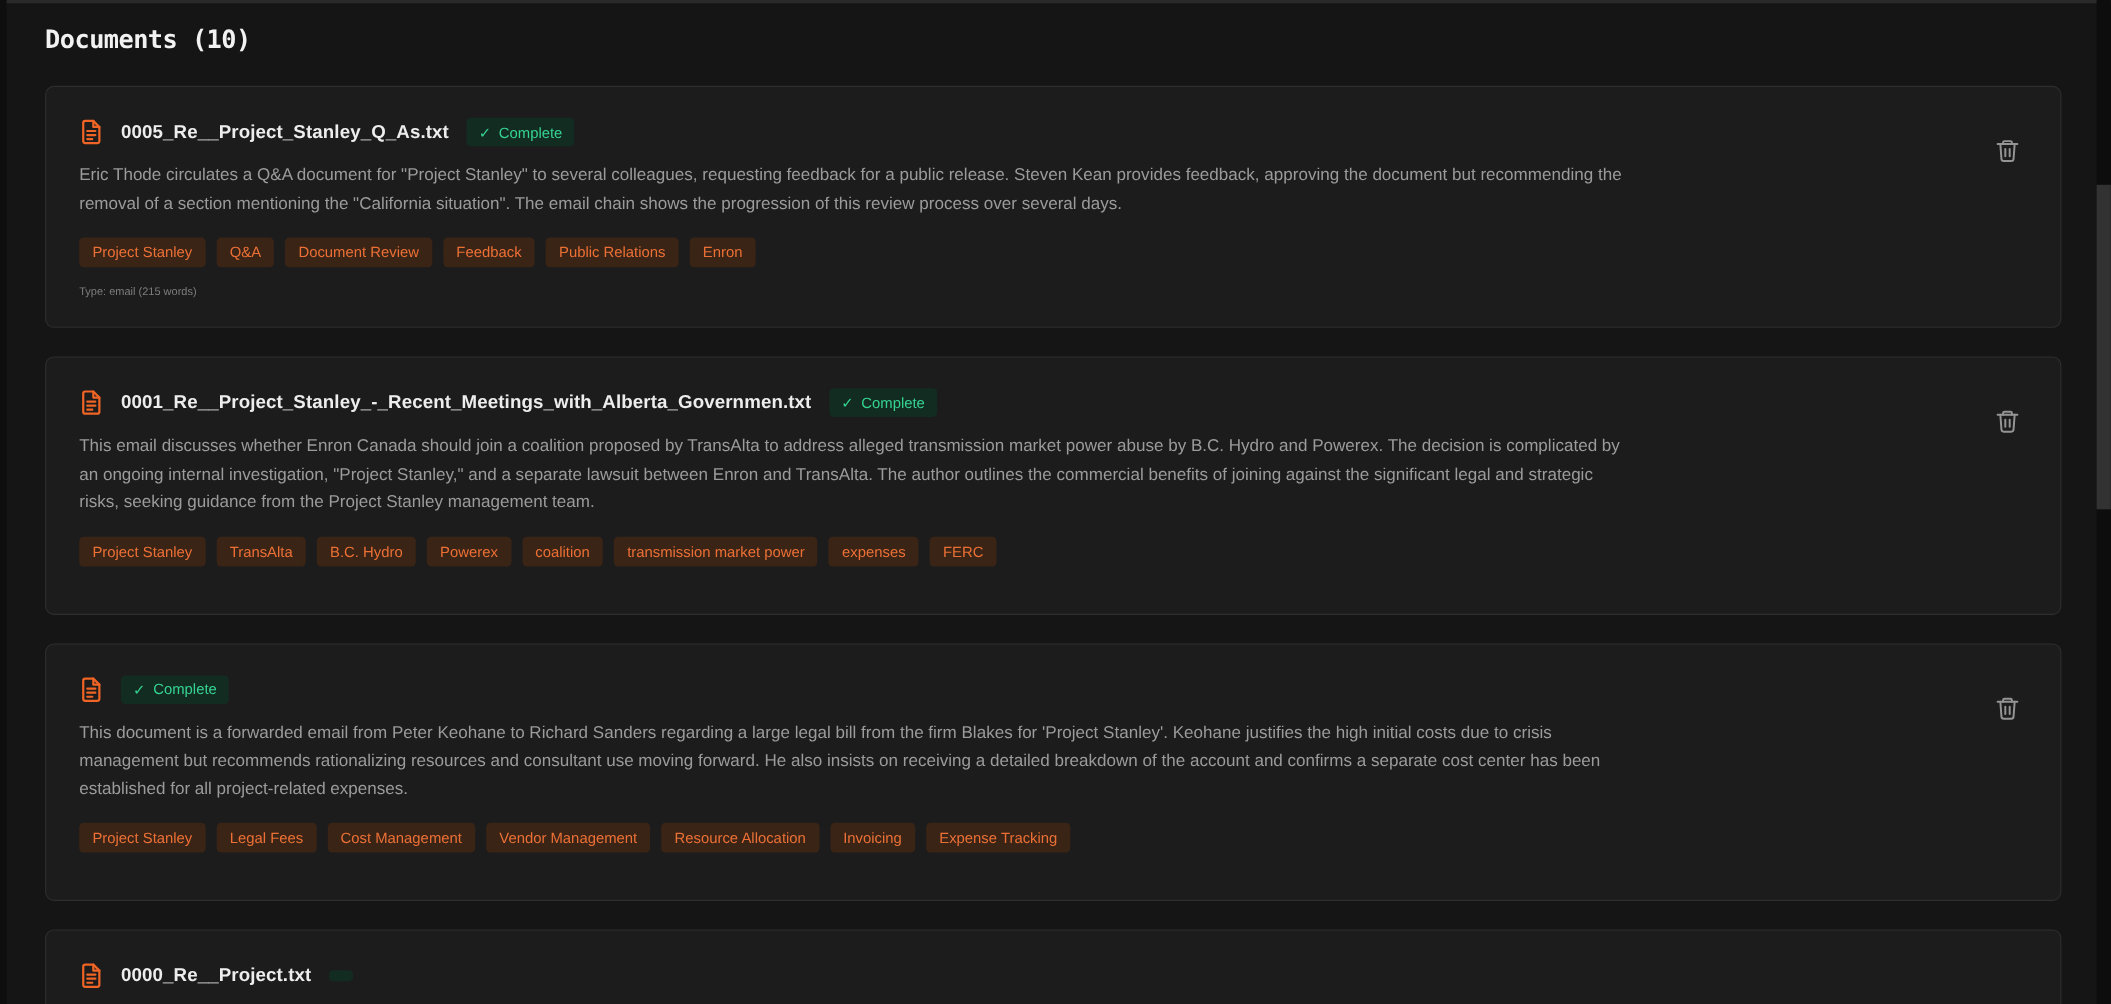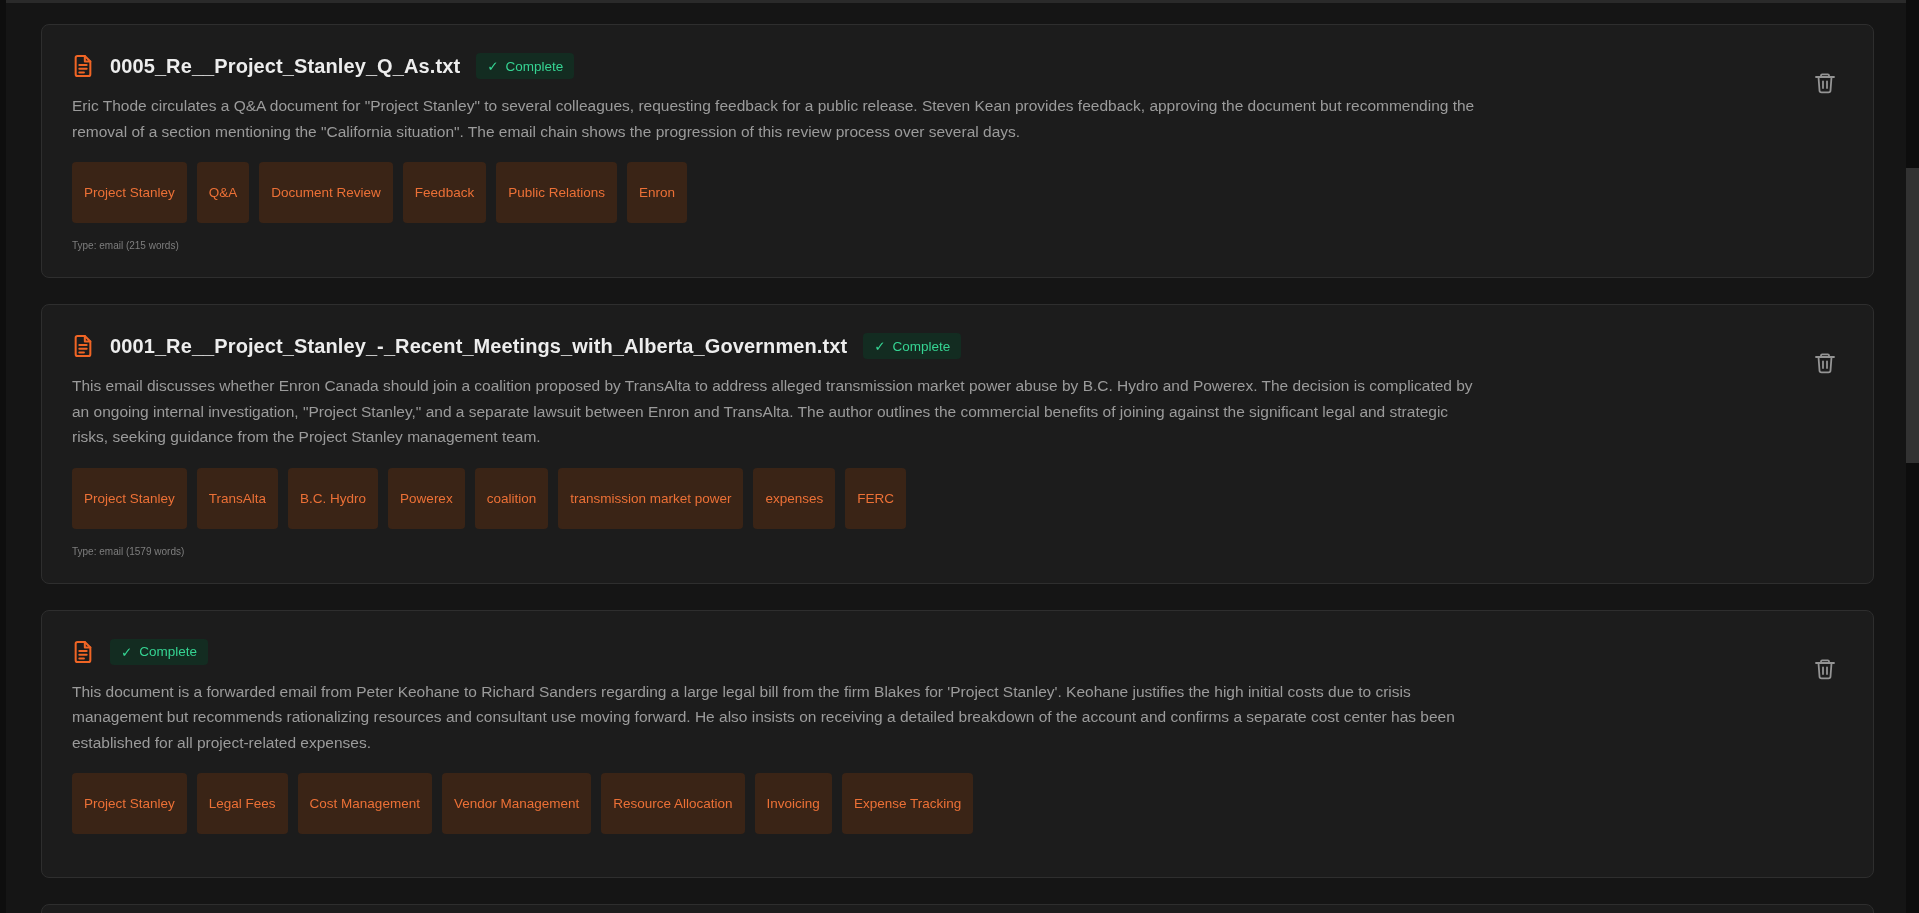--- a/index.html
+++ b/index.html
@@ -44,21 +44,21 @@
     margin-bottom:26px;
   }
   .card-head{
     display:flex;
     align-items:center;
     gap:16px;
     margin-bottom:14px;
   }
   .doc-icon{display:inline-flex;color:var(--accent);flex:0 0 auto;}
   .fname{
-    font-size:20px;
+    font-size:17px;
     font-weight:bold;
     color:var(--title-color);
     letter-spacing:0.1px;
   }
   .badge{
     display:inline-flex;
     align-items:center;
     gap:7px;
     background:var(--badge-bg);
     color:var(--badge-text);
@@ -77,21 +77,21 @@
   .tags{
     display:flex;
     flex-wrap:wrap;
     gap:10px;
     margin-bottom:17px;
   }
   .tag{
     background:var(--tag-bg);
     color:var(--tag-text);
     font-size:13.5px;
-    padding:23px 12px;
+    padding:6px 12px;
     border-radius:4px;
     white-space:nowrap;
   }
   .meta{
     color:var(--meta-color);
     font-size:10px;
   }
   .trash{
     position:absolute;
     top:44px;
@@ -117,20 +117,21 @@
   }
   svg{display:block;}
 </style>
 </head>
 <body>
 
 <div class="top-edge"></div>
 <div class="left-edge"></div>
 
 <div class="content">
+  <h1 class="page-title">Documents (10)</h1>
   <div class="cards">
   <article class="card">
     <button class="trash">
       <span>
         <svg width="24" height="24" viewBox="0 0 24 24" fill="none" stroke="currentColor" stroke-width="1.8" stroke-linecap="round" stroke-linejoin="round">
           <path d="M3 6h18"></path>
           <path d="M8 6V4.5a1.2 1.2 0 0 1 1.2-1.2h5.6A1.2 1.2 0 0 1 16 4.5V6"></path>
           <path d="M5.5 6l1 13.5a2 2 0 0 0 2 1.9h7a2 2 0 0 0 2-1.9l1-13.5"></path>
           <path d="M10 10.5v6.5"></path>
           <path d="M14 10.5v6.5"></path>
@@ -197,21 +198,20 @@
     <div class="tags">
           <span class="tag">Project Stanley</span>
           <span class="tag">TransAlta</span>
           <span class="tag">B.C. Hydro</span>
           <span class="tag">Powerex</span>
           <span class="tag">coalition</span>
           <span class="tag">transmission market power</span>
           <span class="tag">expenses</span>
           <span class="tag">FERC</span>
         </div>
-    <div class="meta">Type: email (1579 words)</div>
   </article>
 
   <article class="card">
     <button class="trash">
       <span>
         <svg width="24" height="24" viewBox="0 0 24 24" fill="none" stroke="currentColor" stroke-width="1.8" stroke-linecap="round" stroke-linejoin="round">
           <path d="M3 6h18"></path>
           <path d="M8 6V4.5a1.2 1.2 0 0 1 1.2-1.2h5.6A1.2 1.2 0 0 1 16 4.5V6"></path>
           <path d="M5.5 6l1 13.5a2 2 0 0 0 2 1.9h7a2 2 0 0 0 2-1.9l1-13.5"></path>
           <path d="M10 10.5v6.5"></path>

